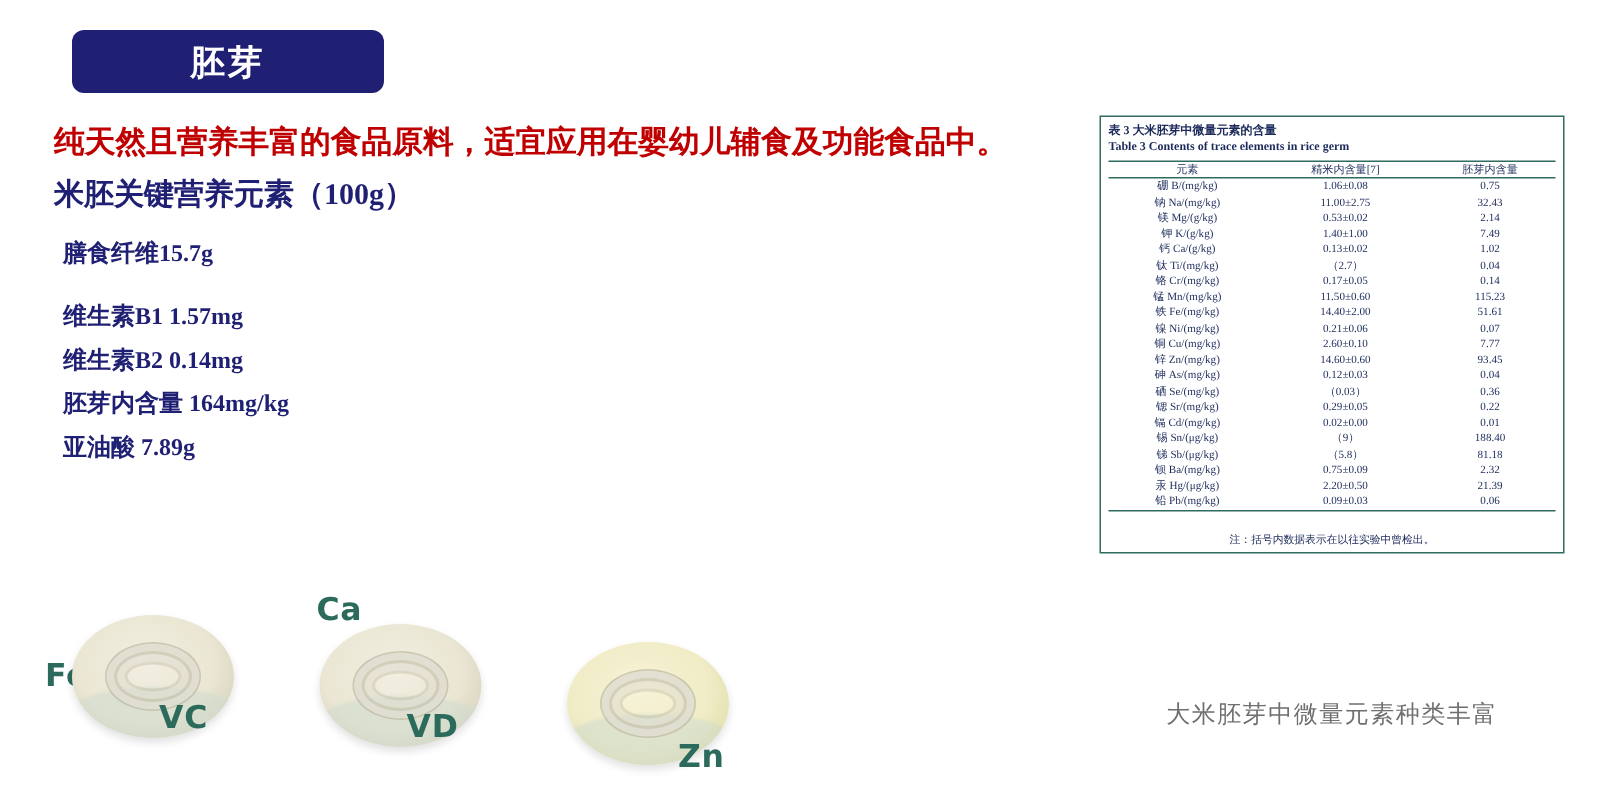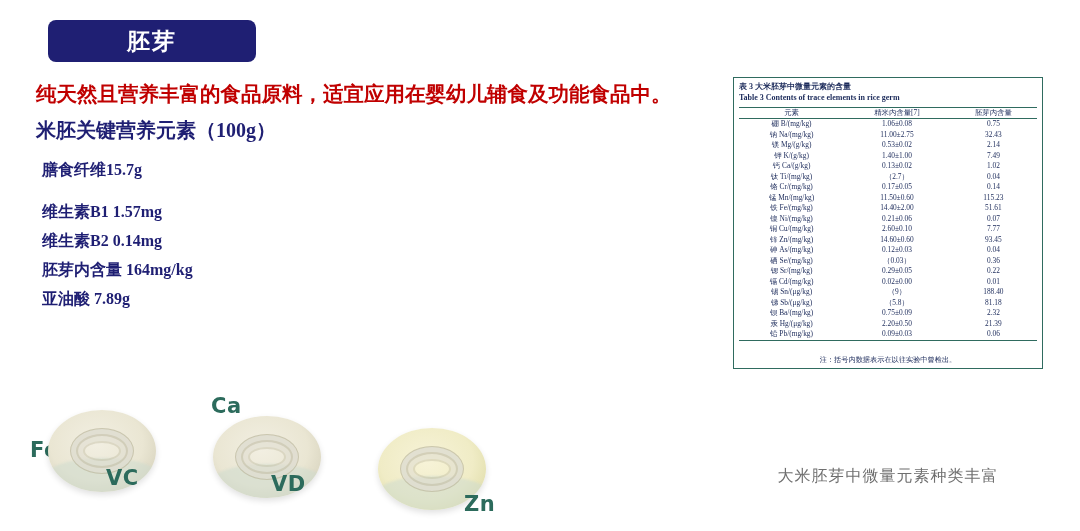--- a/index.html
+++ b/index.html
@@ -191,21 +191,21 @@
     position: absolute;
     font-family: "DejaVu Sans", "Liberation Sans", sans-serif;
     font-weight: bold;
     color: #2c6b5c;
     font-size: 21px;
     letter-spacing: 0.5px;
   }
   .prod .lbl.tl { left: 0px;  top: 6px; margin-top: 44px; }
   .prod .lbl.tl2 { left: 16px; top: 0px; }
   .prod .lbl.br { left: 76px; top: 78px; }
-  .prod .lbl.br2 { left: 92px; top: 86px; margin-left: 12px; }
+  .prod .lbl.br2 { left: 92px; top: 86px; }
   .prod .lbl sup { font-size: 11px; }
 </style>
 </head>
 <body>
 
 <div class="slide">
 
   <div class="title-pill">
     <span>胚芽</span>
   </div>

